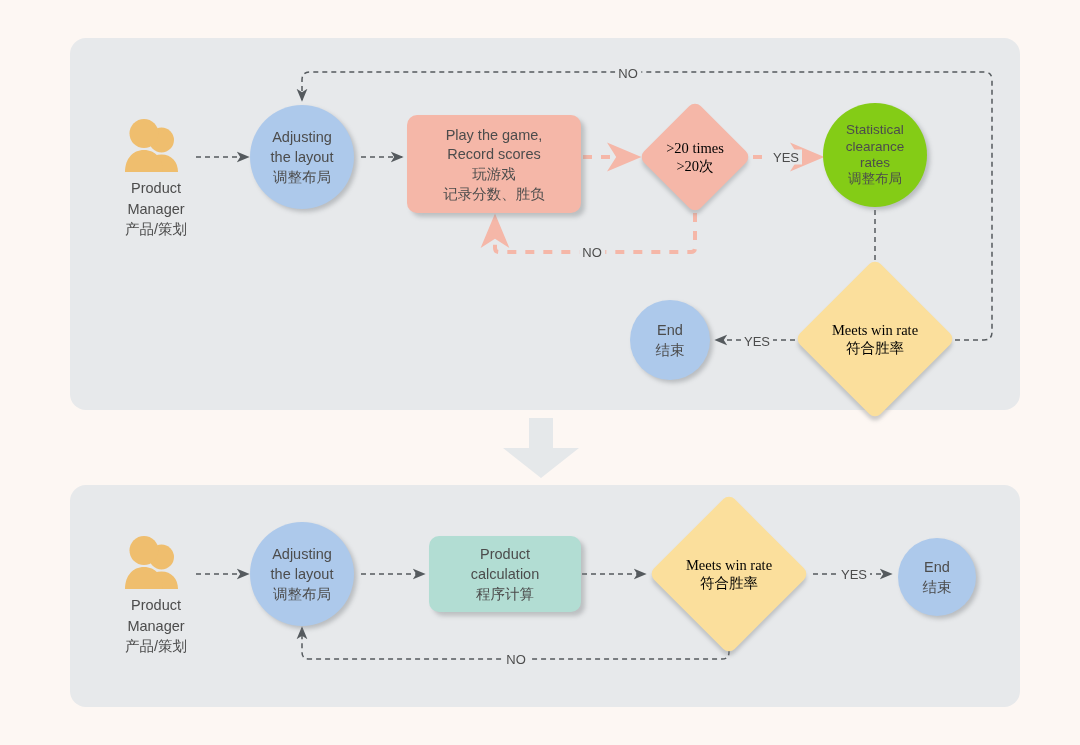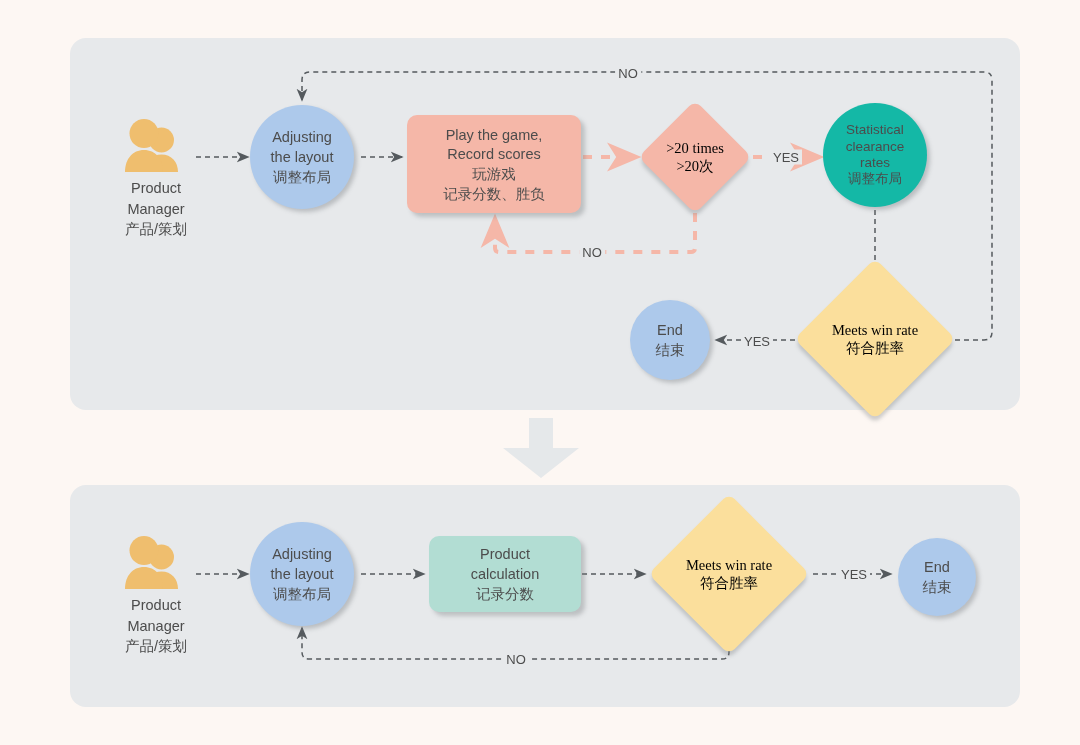--- a/index.html
+++ b/index.html
@@ -104,21 +104,21 @@
 记录分数、胜负</span></div>
   </div>
 
   <div class="diamond-wrap" style="left:655px;top:117px;width:80px;height:80px;">
     <div class="diamond-shape" style="background:#f5b7a8;"></div>
     <div class="diamond-label">
       <div class="txt"><span class="en">&gt;20 times</span><br><span class="cn">&gt;20次</span></div>
     </div>
   </div>
 
-  <div class="node circle" style="left:823px;top:103px;width:104px;height:104px;background:#14b8a6;align-items:center;">
+  <div class="node circle" style="left:823px;top:103px;width:104px;height:104px;background:#84cc16;align-items:center;">
     <div class="txt" style="font-size:13.5px;"><span class="en" style="white-space:pre-line;font-size:13.5px;">Statistical
 clearance
 rates</span><br><span class="cn" style="font-size:13.5px;">调整布局</span></div>
   </div>
 
   <div class="diamond-wrap" style="left:818px;top:282px;width:114px;height:114px;">
     <div class="diamond-shape" style="background:#fbdf9c;"></div>
     <div class="diamond-label">
       <div class="txt"><span class="en">Meets win rate</span><br><span class="cn">符合胜率</span></div>
     </div>
@@ -163,21 +163,21 @@
 Manager</span><br><span class="cn">产品/策划</span></div>
   </div>
 
   <div class="node circle" style="left:250px;top:522px;width:104px;height:104px;background:#adc9eb;">
     <div class="txt"><span class="en" style="white-space:pre-line;">Adjusting
 the layout</span><br><span class="cn">调整布局</span></div>
   </div>
 
   <div class="node rounded" style="left:429px;top:536px;width:152px;height:76px;background:#b2ddd3;">
     <div class="txt"><span class="en" style="white-space:pre-line;">Product
-calculation</span><br><span class="cn">记录分数</span></div>
+calculation</span><br><span class="cn">程序计算</span></div>
   </div>
 
   <div class="diamond-wrap" style="left:672px;top:517px;width:114px;height:114px;">
     <div class="diamond-shape" style="background:#fbdf9c;"></div>
     <div class="diamond-label">
       <div class="txt"><span class="en">Meets win rate</span><br><span class="cn">符合胜率</span></div>
     </div>
   </div>
 
   <div class="node circle" style="left:898px;top:538px;width:78px;height:78px;background:#adc9eb;">

